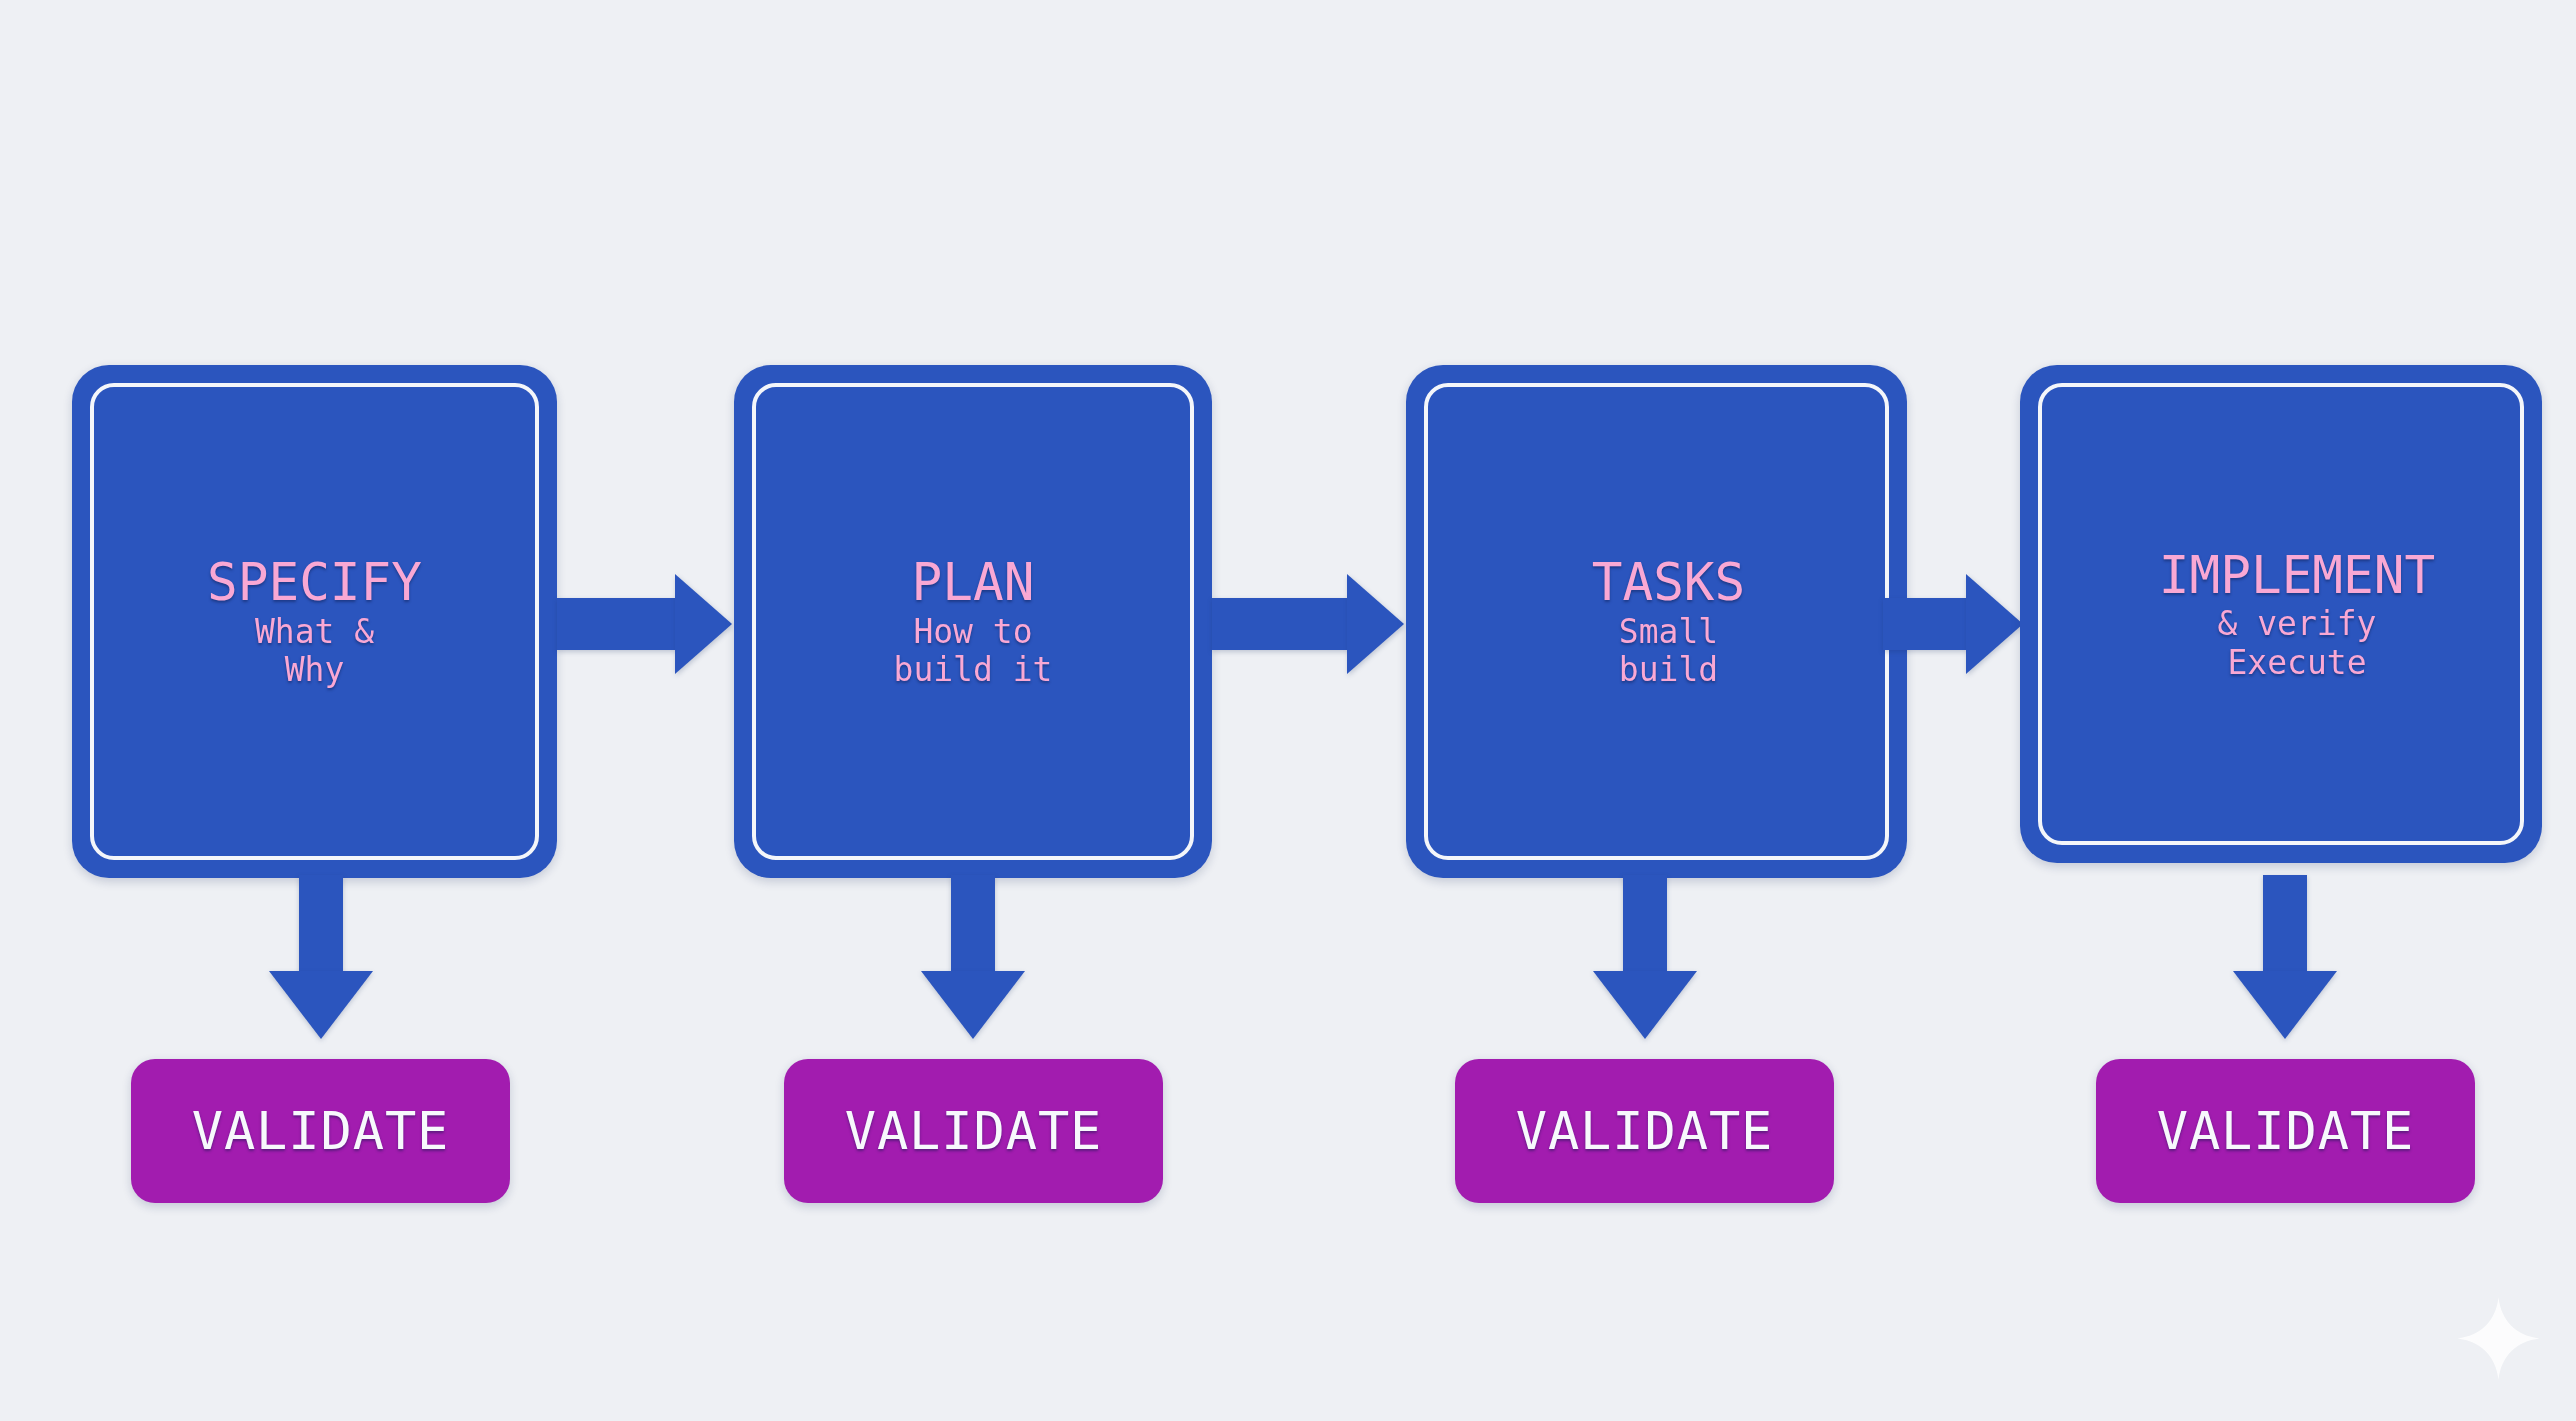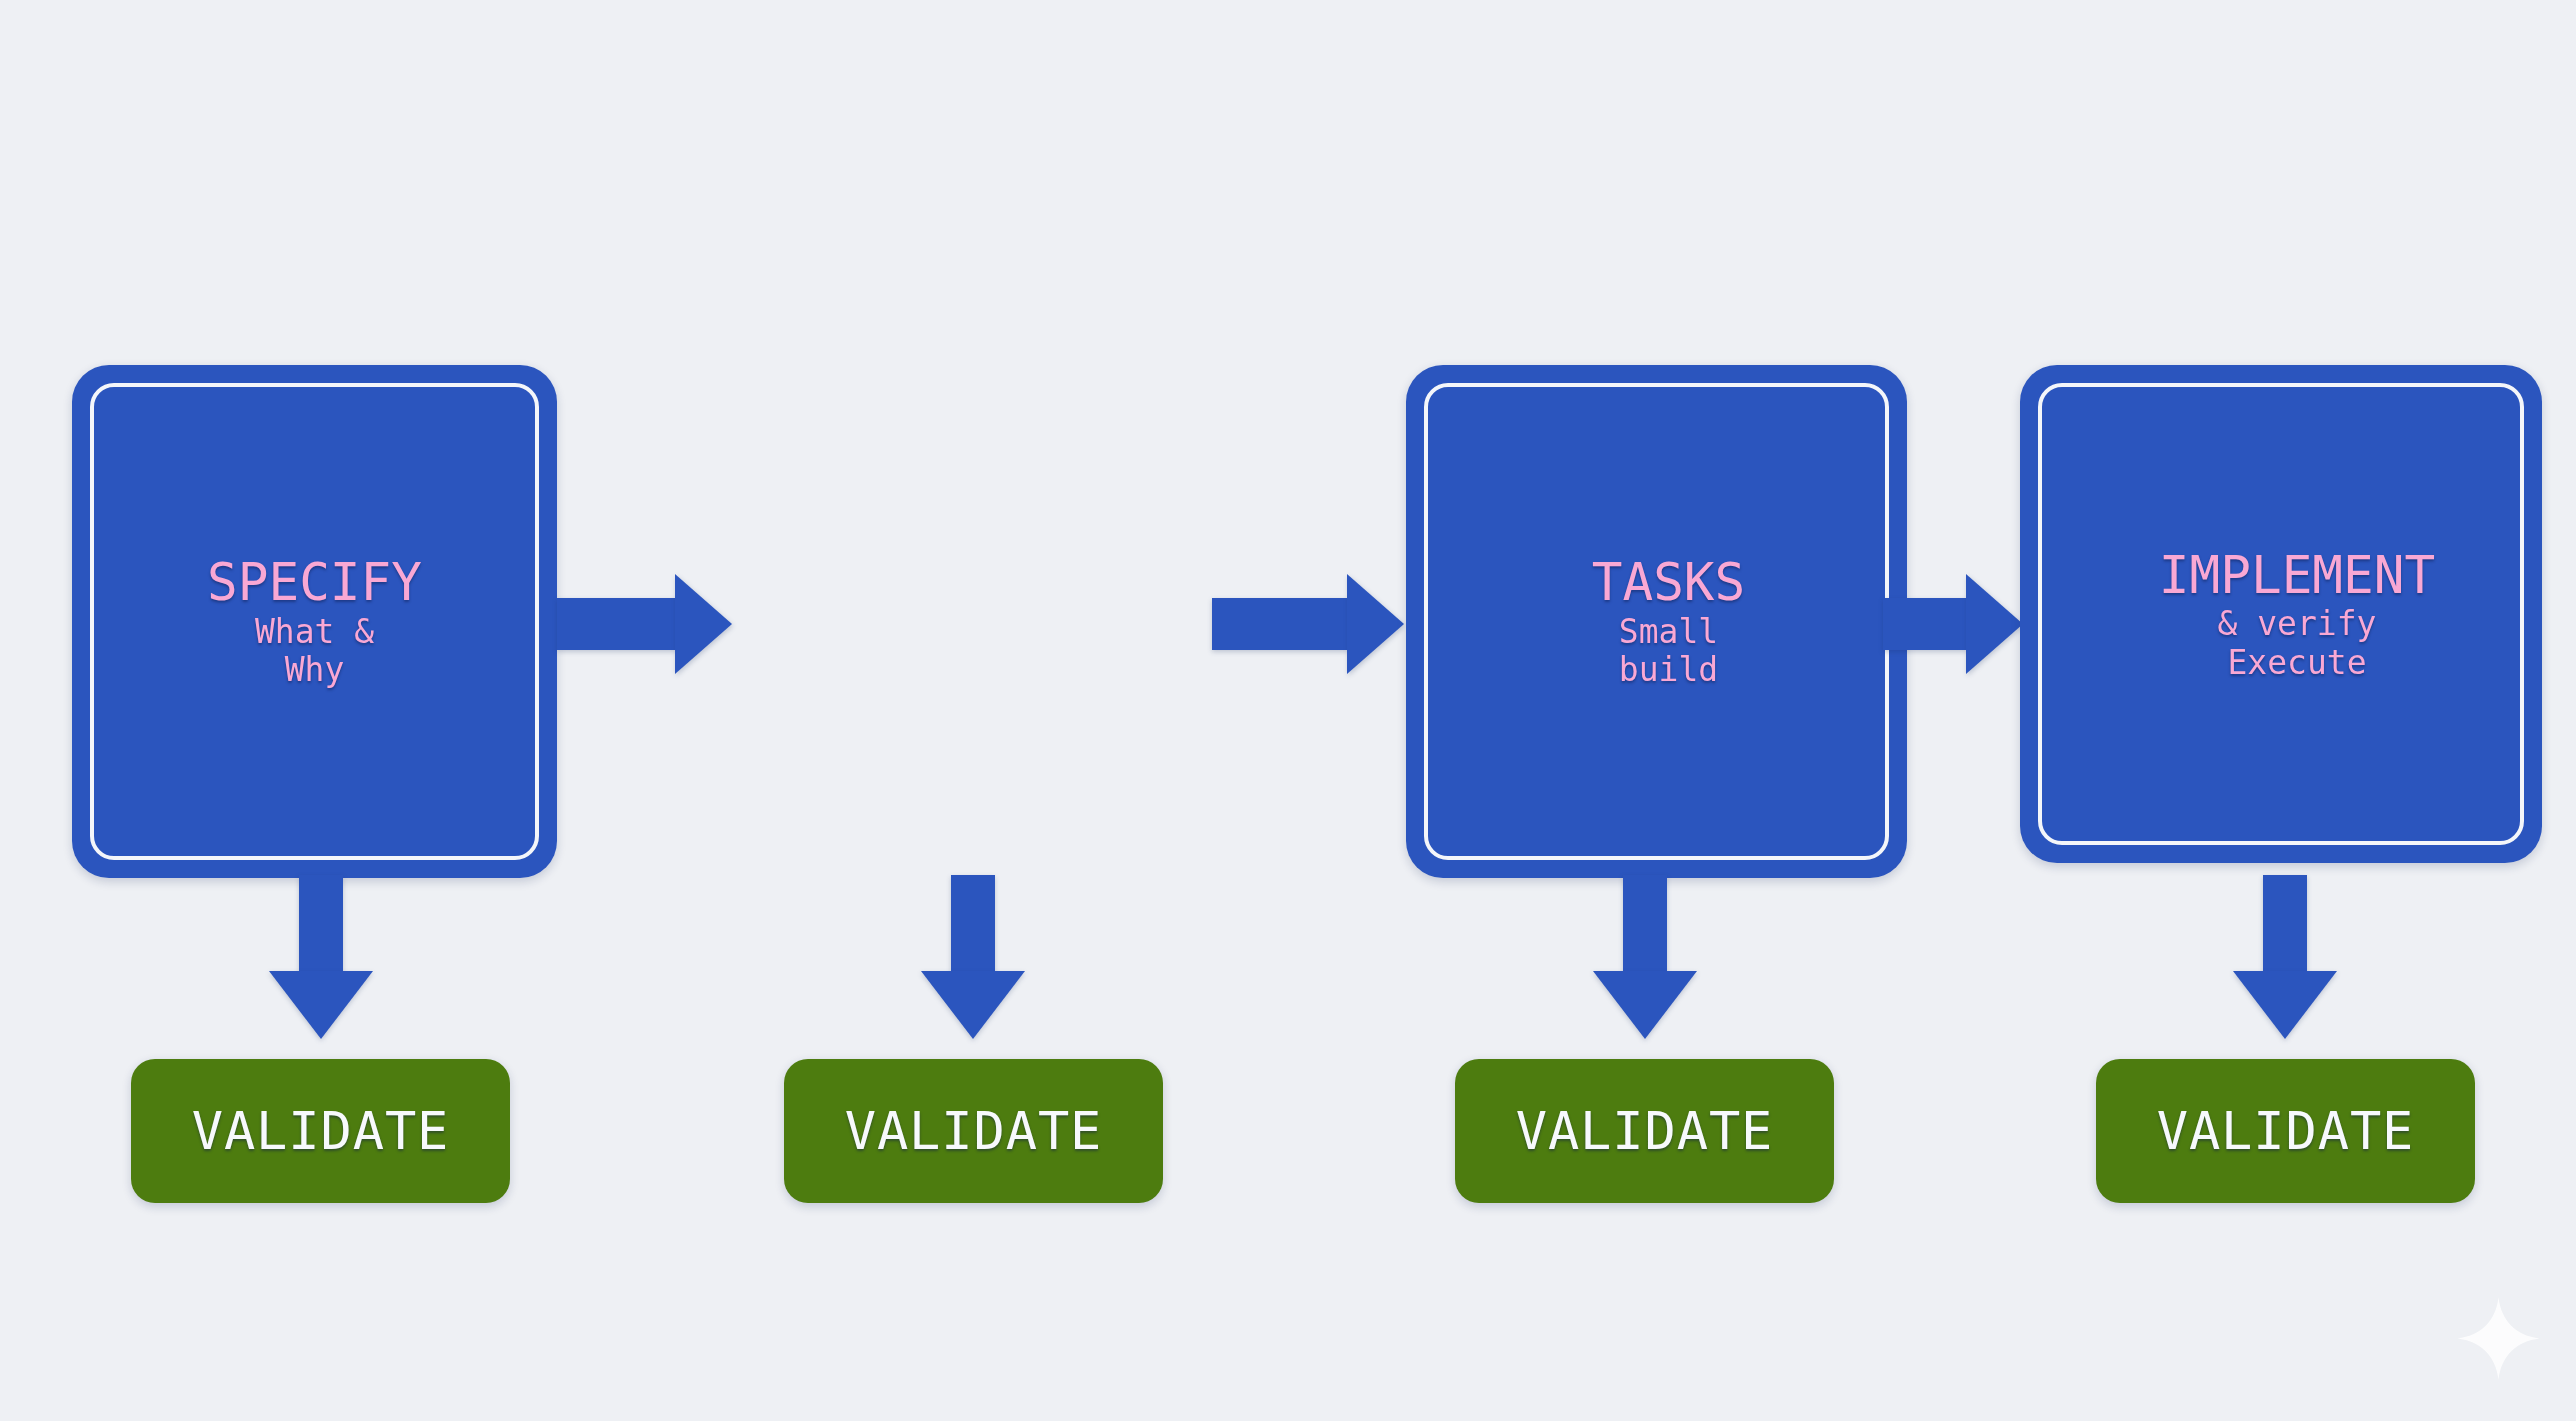--- a/index.html
+++ b/index.html
@@ -69,21 +69,21 @@
     width:0;height:0;
     border-left:52px solid transparent;
     border-right:52px solid transparent;
     border-top:68px solid #2b55be;
     filter:drop-shadow(0 2.8px 2.8px rgba(20,40,90,.22));
   }
 
   
   .validate-pill{
     position:absolute;
-    background:#4d7c0f;
+    background:#a21caf;
     border-radius:24px;
     box-shadow:0 3.7px 9.3px rgba(20,40,90,.18);
     display:flex;align-items:center;justify-content:center;
   }
   .validate-pill .label{
     color:#f7f9fc;
     font-size:52px;
     letter-spacing:0.9px;
     text-shadow:0 1.9px 2.8px rgba(10,25,70,.45);
   }
@@ -107,20 +107,28 @@
       <span class="step-sub">What &amp;</span>
       <span class="step-sub">Why</span>
     </div>
   </div>
 
   <div class="h-arrow" style="left:557px;top:598px;width:176px;">
     <span class="shaft" style="width:120px;"></span>
     <span class="head" style="left:118px;"></span>
   </div>
 
+  <div class="step-box" style="left:734px;top:365px;width:478px;height:513px;">
+    <span class="inner-frame"></span>
+    <div class="step-text">
+      <span class="step-title">PLAN</span>
+      <span class="step-sub">How to</span>
+      <span class="step-sub">build it</span>
+    </div>
+  </div>
 
   <div class="h-arrow" style="left:1212px;top:598px;width:194px;">
     <span class="shaft" style="width:137px;"></span>
     <span class="head" style="left:135px;"></span>
   </div>
 
   <div class="step-box" style="left:1406px;top:365px;width:477px;height:513px;padding-left:24px;">
     <span class="inner-frame"></span>
     <div class="step-text">
       <span class="step-title">TASKS</span>

